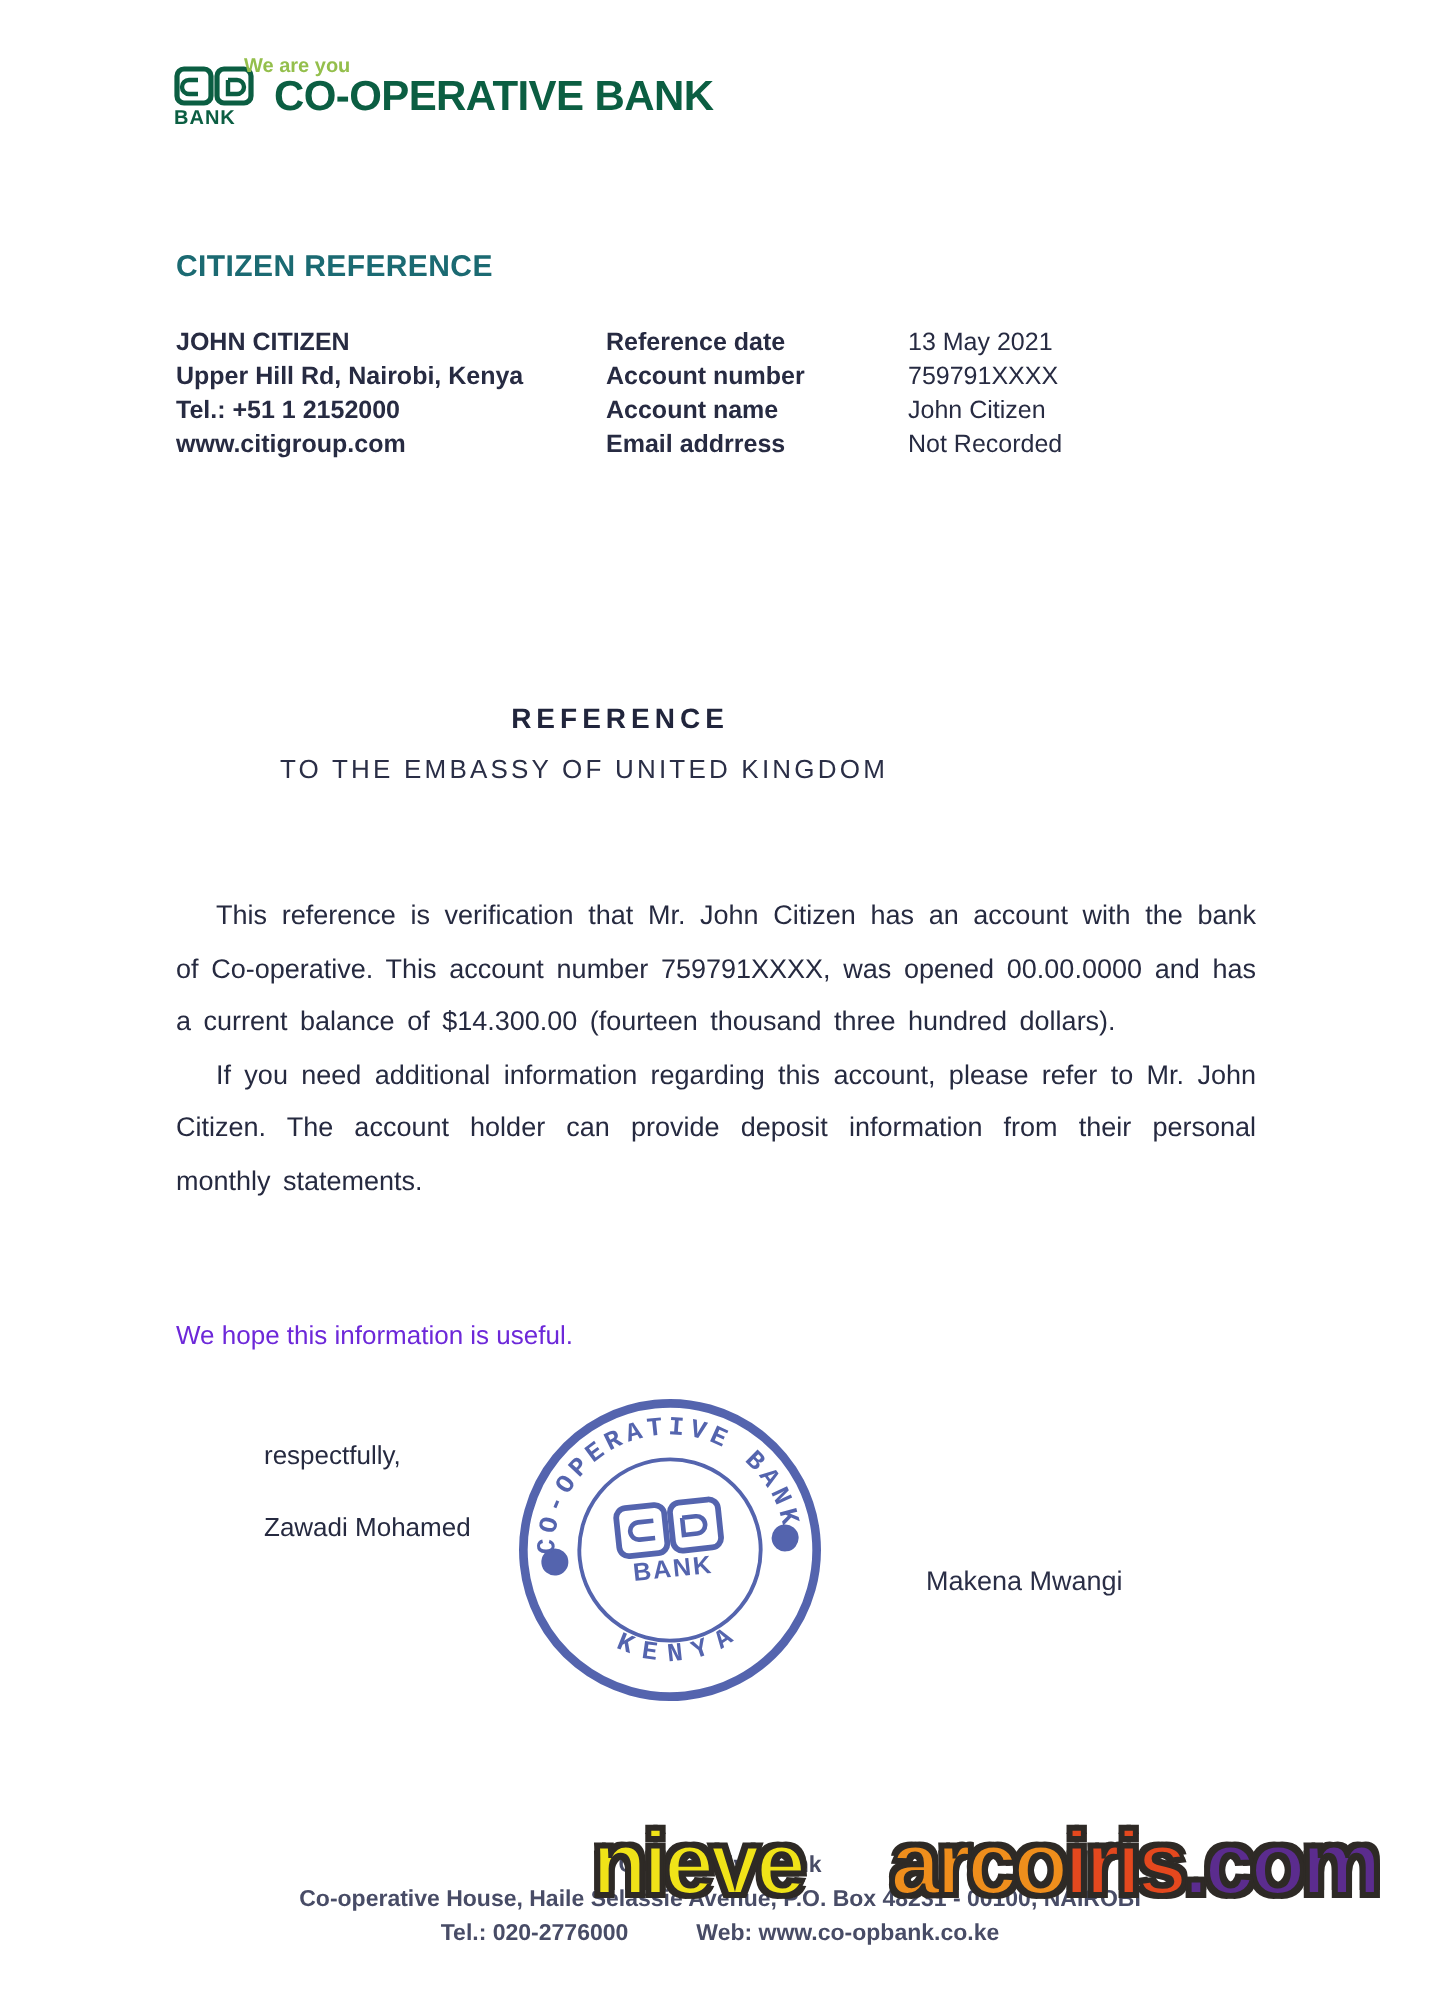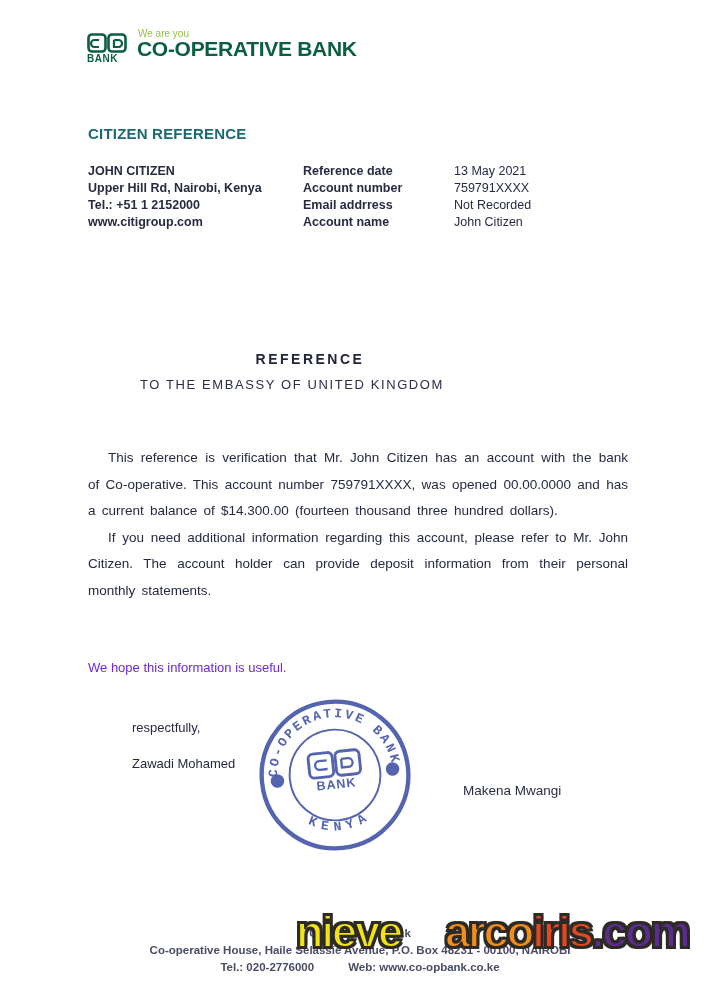--- a/index.html
+++ b/index.html
@@ -18,22 +18,22 @@
   
   .logo-block { position: absolute; left: 86px; top: 32px; }
   .logo-row { display: flex; align-items: flex-start; }
   .logo-icon { width: 44px; height: 40px; display: block; }
   .bank-name {
     font-size: 21px; font-weight: 700; color: #0b5e42;
     letter-spacing: -0.3px; margin-left: 7px; margin-top: 5px;
     white-space: nowrap;
   }
   .tagline {
-    position: absolute; left: 138px; top: 28px;
-    font-size: 10px; color: #94bf4c; font-weight: 400;
+    position: absolute; left: 122px; top: 28px;
+    font-size: 10px; color: #94bf4c; font-weight: 700;
   }
 
   
   .doc-heading {
     position: absolute; left: 88px; top: 125px;
     font-size: 15px; font-weight: 700; color: #1b6a72;
     letter-spacing: 0.2px;
   }
 
   
@@ -144,26 +144,26 @@
   <div class="ref-table">
     <div class="ref-row">
       <span class="ref-label">Reference date</span>
       <span class="ref-value">13 May 2021</span>
     </div>
     <div class="ref-row">
       <span class="ref-label">Account number</span>
       <span class="ref-value">759791XXXX</span>
     </div>
     <div class="ref-row">
+      <span class="ref-label">Account name</span>
+      <span class="ref-value">John Citizen</span>
+    </div>
+    <div class="ref-row">
       <span class="ref-label">Email addrress</span>
       <span class="ref-value">Not Recorded</span>
-    </div>
-    <div class="ref-row">
-      <span class="ref-label">Account name</span>
-      <span class="ref-value">John Citizen</span>
     </div>
   </div>
 
   <div class="letter-title">REFERENCE</div>
   <div class="letter-subtitle">TO THE EMBASSY OF UNITED KINGDOM</div>
 
   <div class="letter-body">
     <p>This reference is verification that Mr. John Citizen has an account with the bank of Co-operative. This account number 759791XXXX, was opened 00.00.0000 and has a current balance of $14.300.00 (fourteen thousand three hundred dollars).</p>
     <p>If you need additional information regarding this account, please refer to Mr. John Citizen. The account holder can provide deposit information from their personal monthly statements.</p>
   </div>

